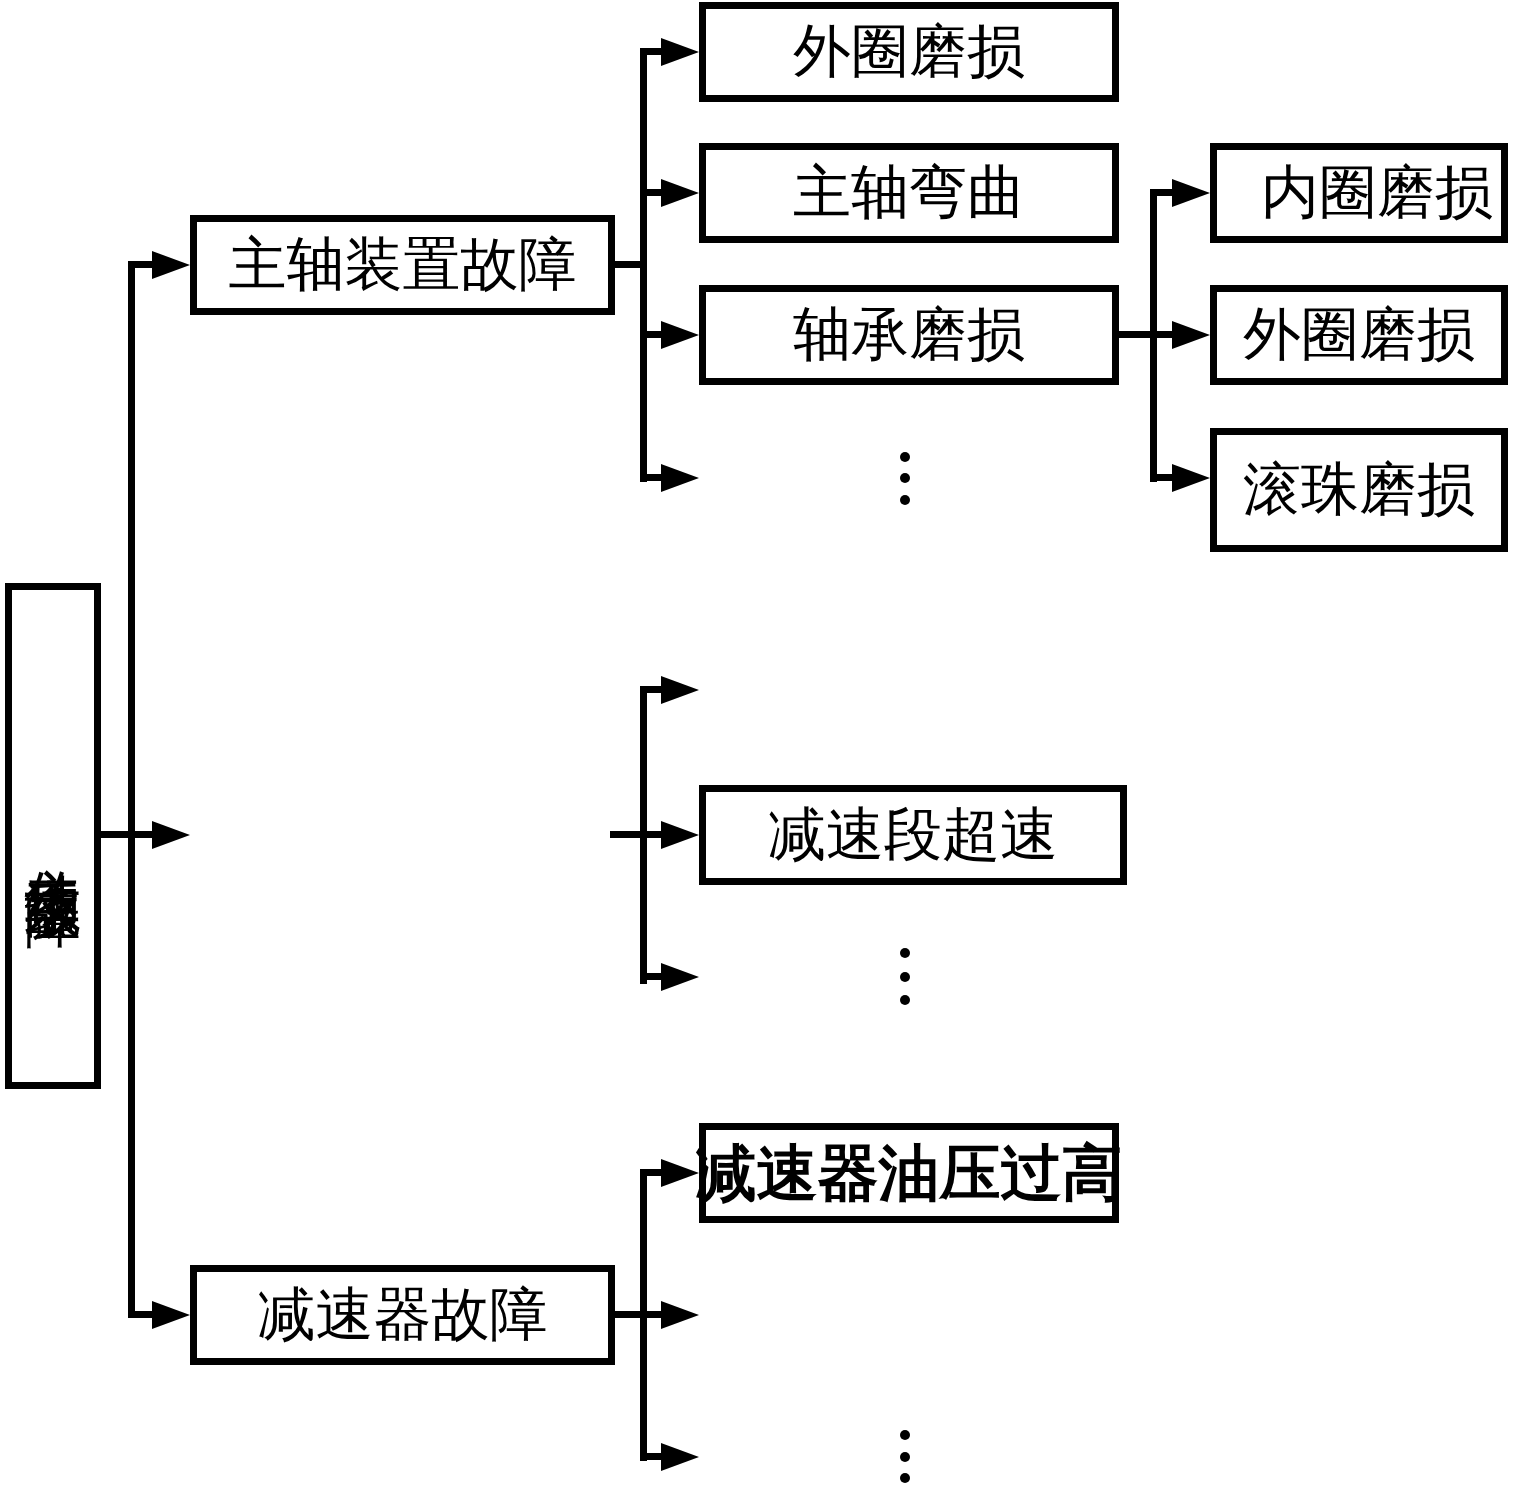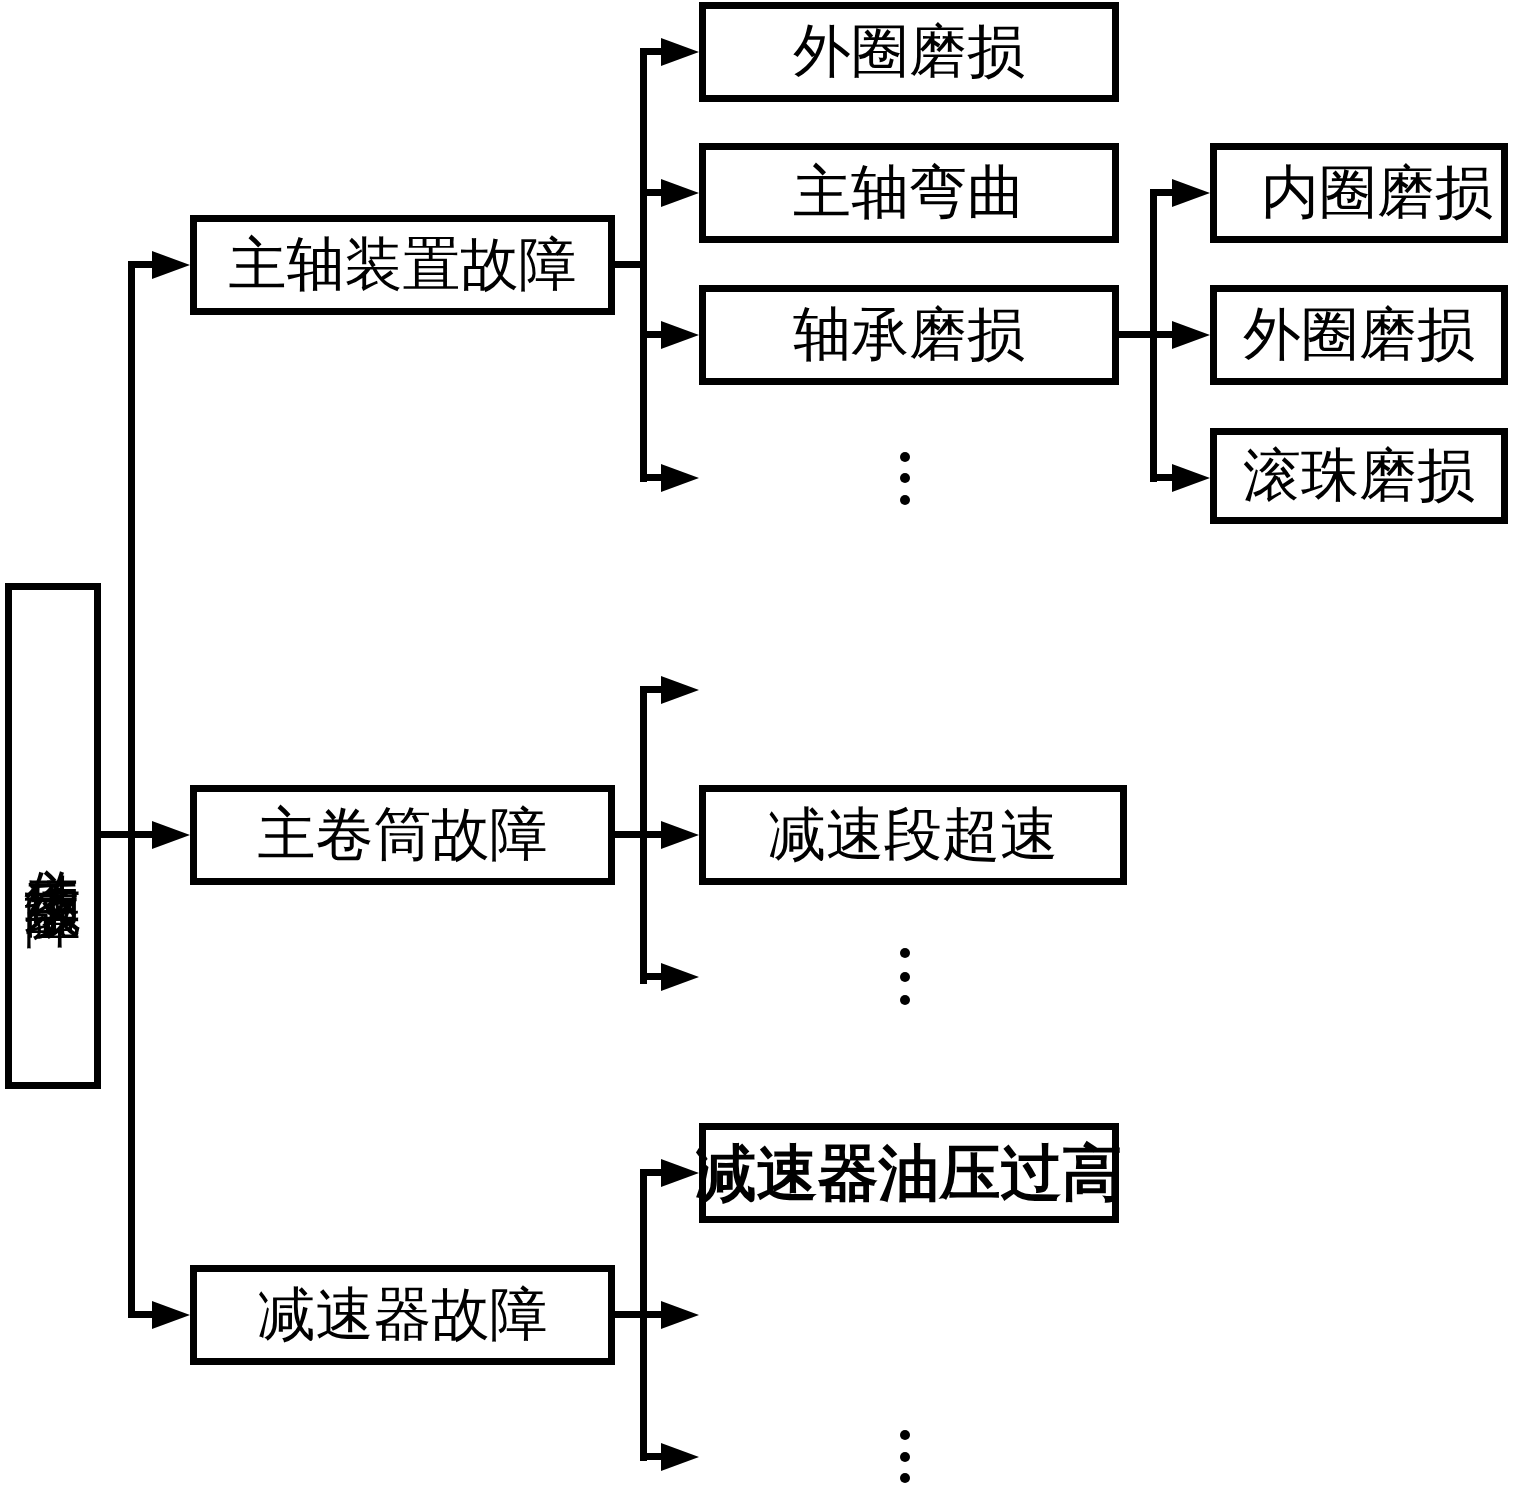--- a/index.html
+++ b/index.html
@@ -71,21 +71,20 @@
 
   <div class="hline" style="left:96px; top:831px; width:61px;"></div>
   <div class="vline" style="left:128px; top:261px; height:1057px;"></div>
   <div class="hline" style="left:128px; top:261px; width:29px;"></div>
   <div class="hline" style="left:128px; top:1311px; width:29px;"></div>
   <div class="arrow" style="left:152px; top:251px;"></div>
   <div class="arrow" style="left:152px; top:821px;"></div>
   <div class="arrow" style="left:152px; top:1301px;"></div>
 
   <div class="node" style="left:190px; top:215px; width:425px; height:100px;">主轴装置故障</div>
-  <div class="node" style="left:190px; top:785px; width:425px; height:100px;">主卷筒故障</div>
   <div class="node" style="left:190px; top:1265px; width:425px; height:100px;">减速器故障</div>
 
   <div class="hline" style="left:610px; top:261px; width:37px;"></div>
   <div class="vline" style="left:640px; top:48px; height:434px;"></div>
   <div class="hline" style="left:640px; top:48px;  width:26px;"></div>
   <div class="hline" style="left:640px; top:189px; width:26px;"></div>
   <div class="hline" style="left:640px; top:331px; width:26px;"></div>
   <div class="hline" style="left:640px; top:474px; width:26px;"></div>
   <div class="arrow" style="left:661px; top:38px;"></div>
   <div class="arrow" style="left:661px; top:179px;"></div>
@@ -106,21 +105,21 @@
   <div class="vline" style="left:1150px; top:189px; height:293px;"></div>
   <div class="hline" style="left:1150px; top:189px; width:25px;"></div>
   <div class="hline" style="left:1150px; top:331px; width:25px;"></div>
   <div class="hline" style="left:1150px; top:474px; width:25px;"></div>
   <div class="arrow" style="left:1172px; top:179px;"></div>
   <div class="arrow" style="left:1172px; top:321px;"></div>
   <div class="arrow" style="left:1172px; top:464px;"></div>
 
   <div class="node" style="left:1210px; top:143px; width:298px; height:100px;padding-left:36px;">内圈磨损</div>
   <div class="node" style="left:1210px; top:285px; width:298px; height:100px;">外圈磨损</div>
-  <div class="node" style="left:1210px; top:428px; width:298px; height:96px;">滚珠磨损</div>
+  <div class="node" style="left:1210px; top:428px; width:298px; height:124px;">滚珠磨损</div>
 
   <div class="hline" style="left:610px; top:831px; width:37px;"></div>
   <div class="vline" style="left:640px; top:686px; height:298px;"></div>
   <div class="hline" style="left:640px; top:686px; width:26px;"></div>
   <div class="hline" style="left:640px; top:831px; width:26px;"></div>
   <div class="hline" style="left:640px; top:973px; width:26px;"></div>
   <div class="arrow" style="left:661px; top:676px;"></div>
   <div class="arrow" style="left:661px; top:821px;"></div>
   <div class="arrow" style="left:661px; top:963px;"></div>
 

